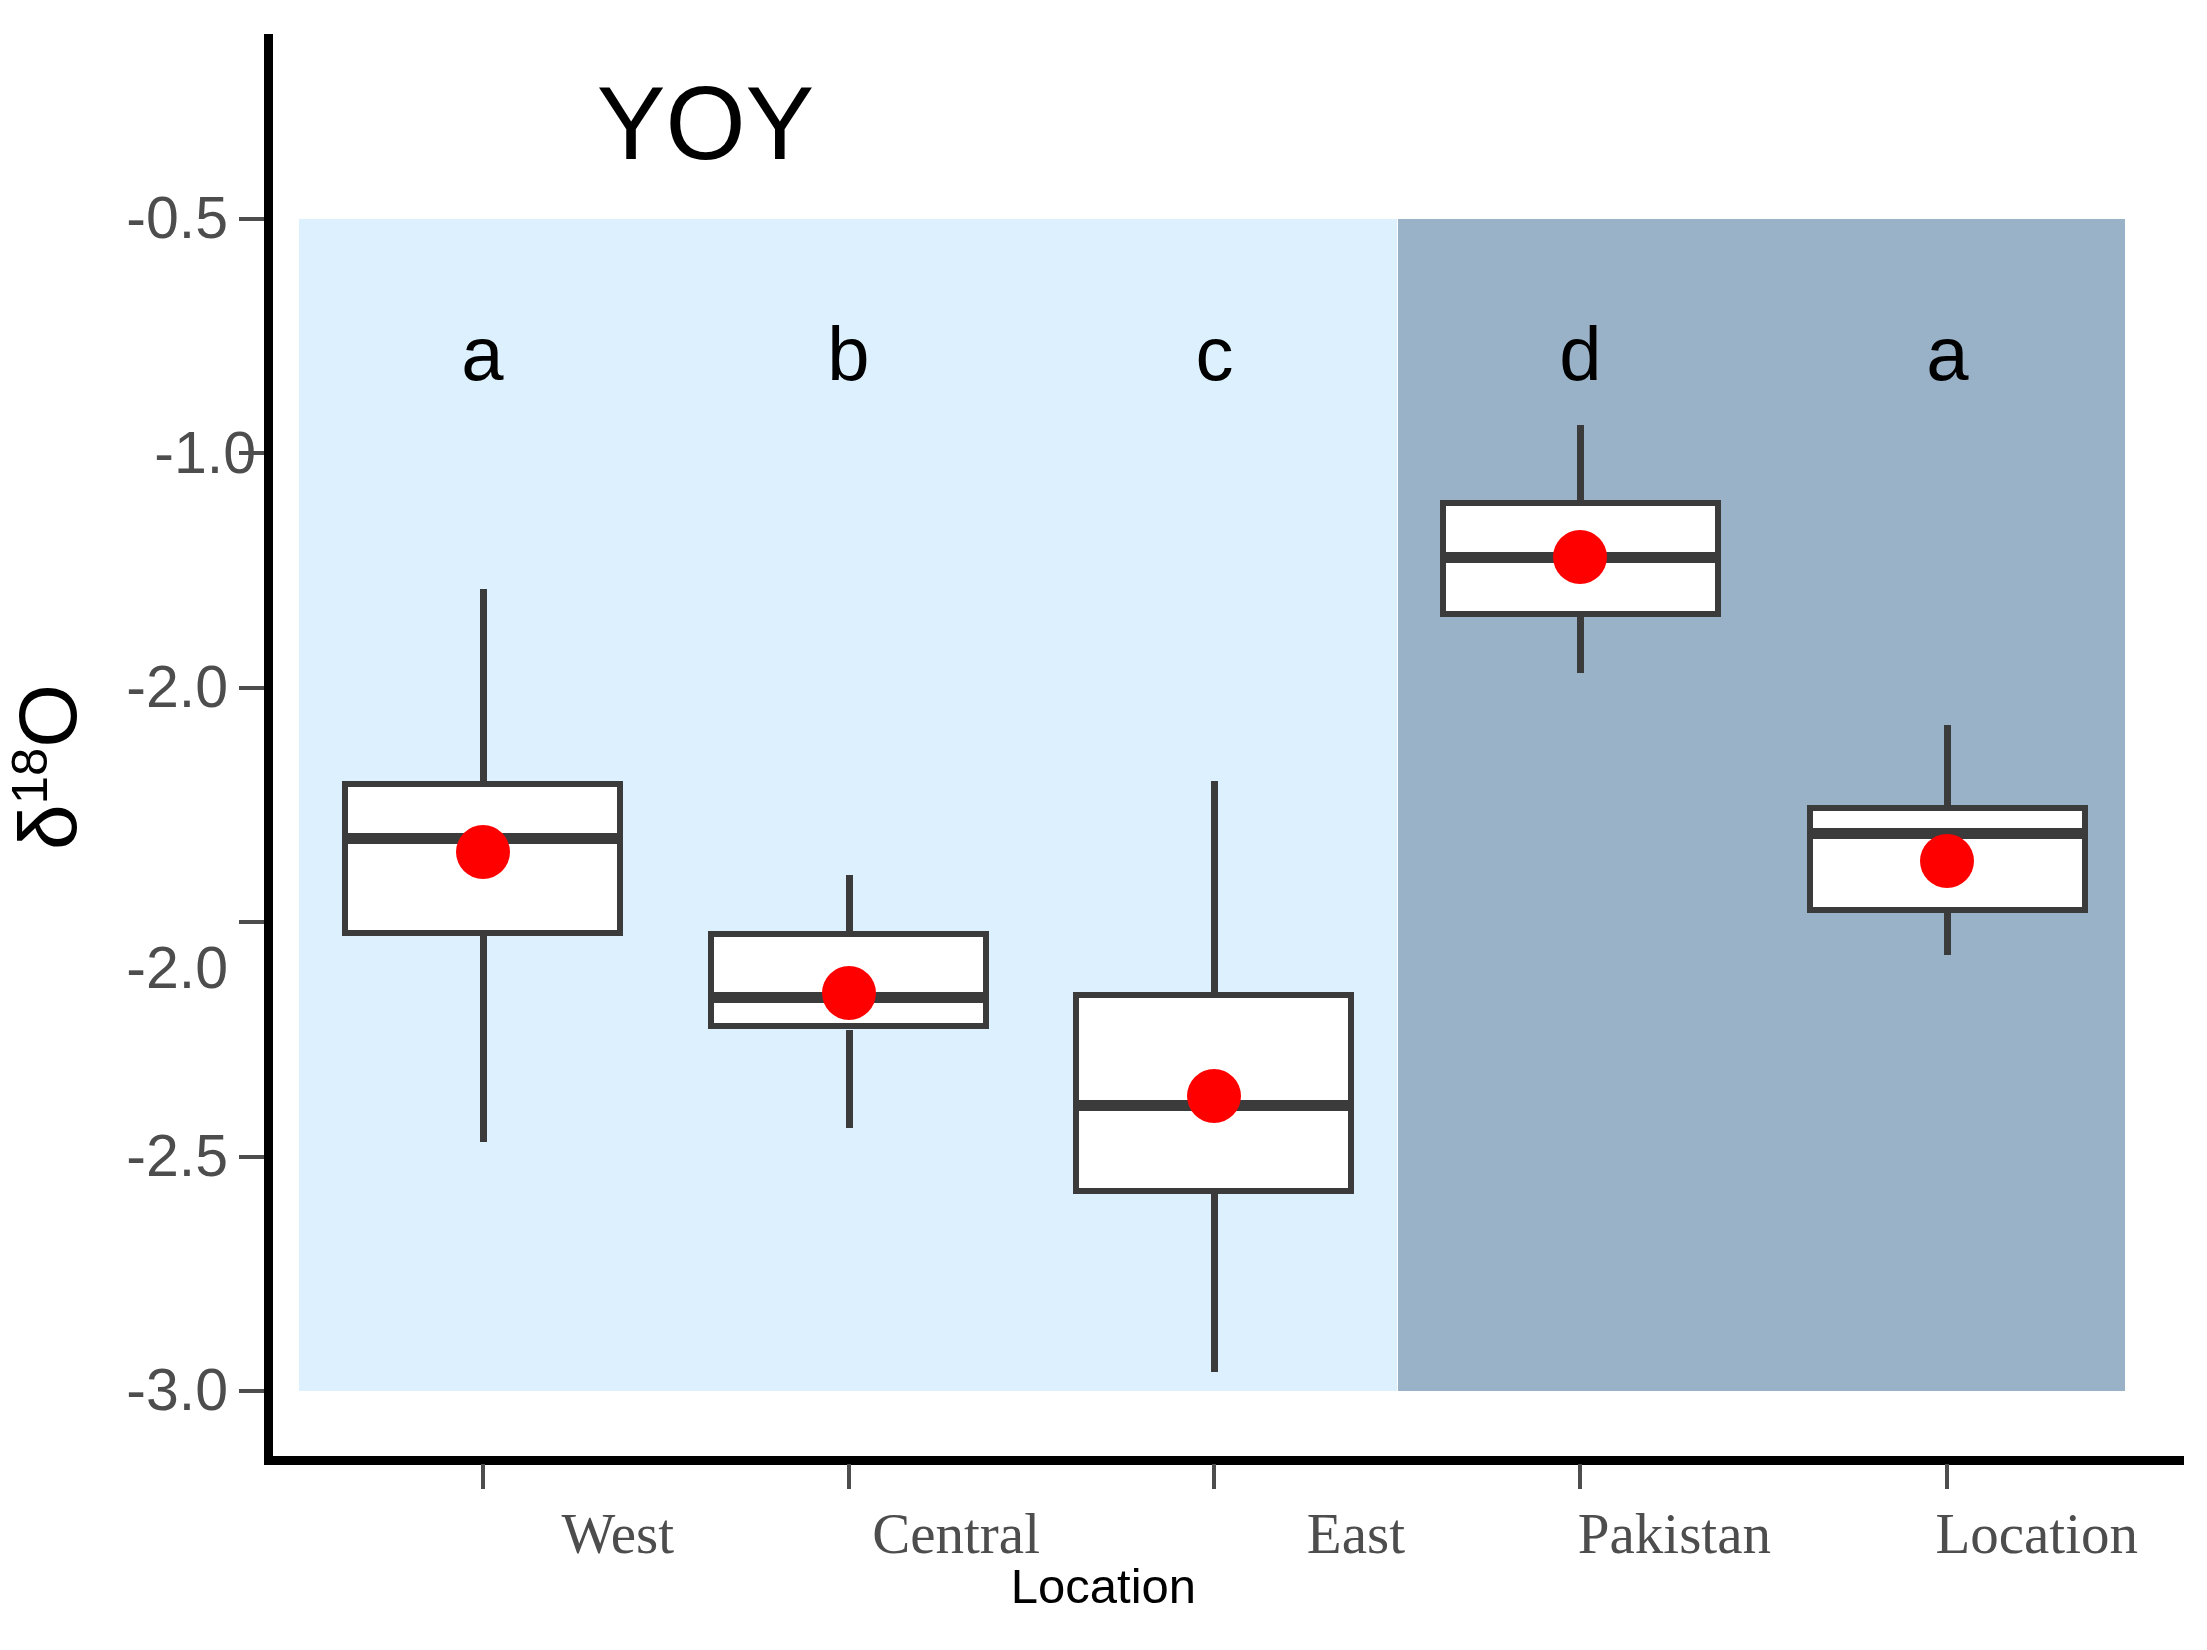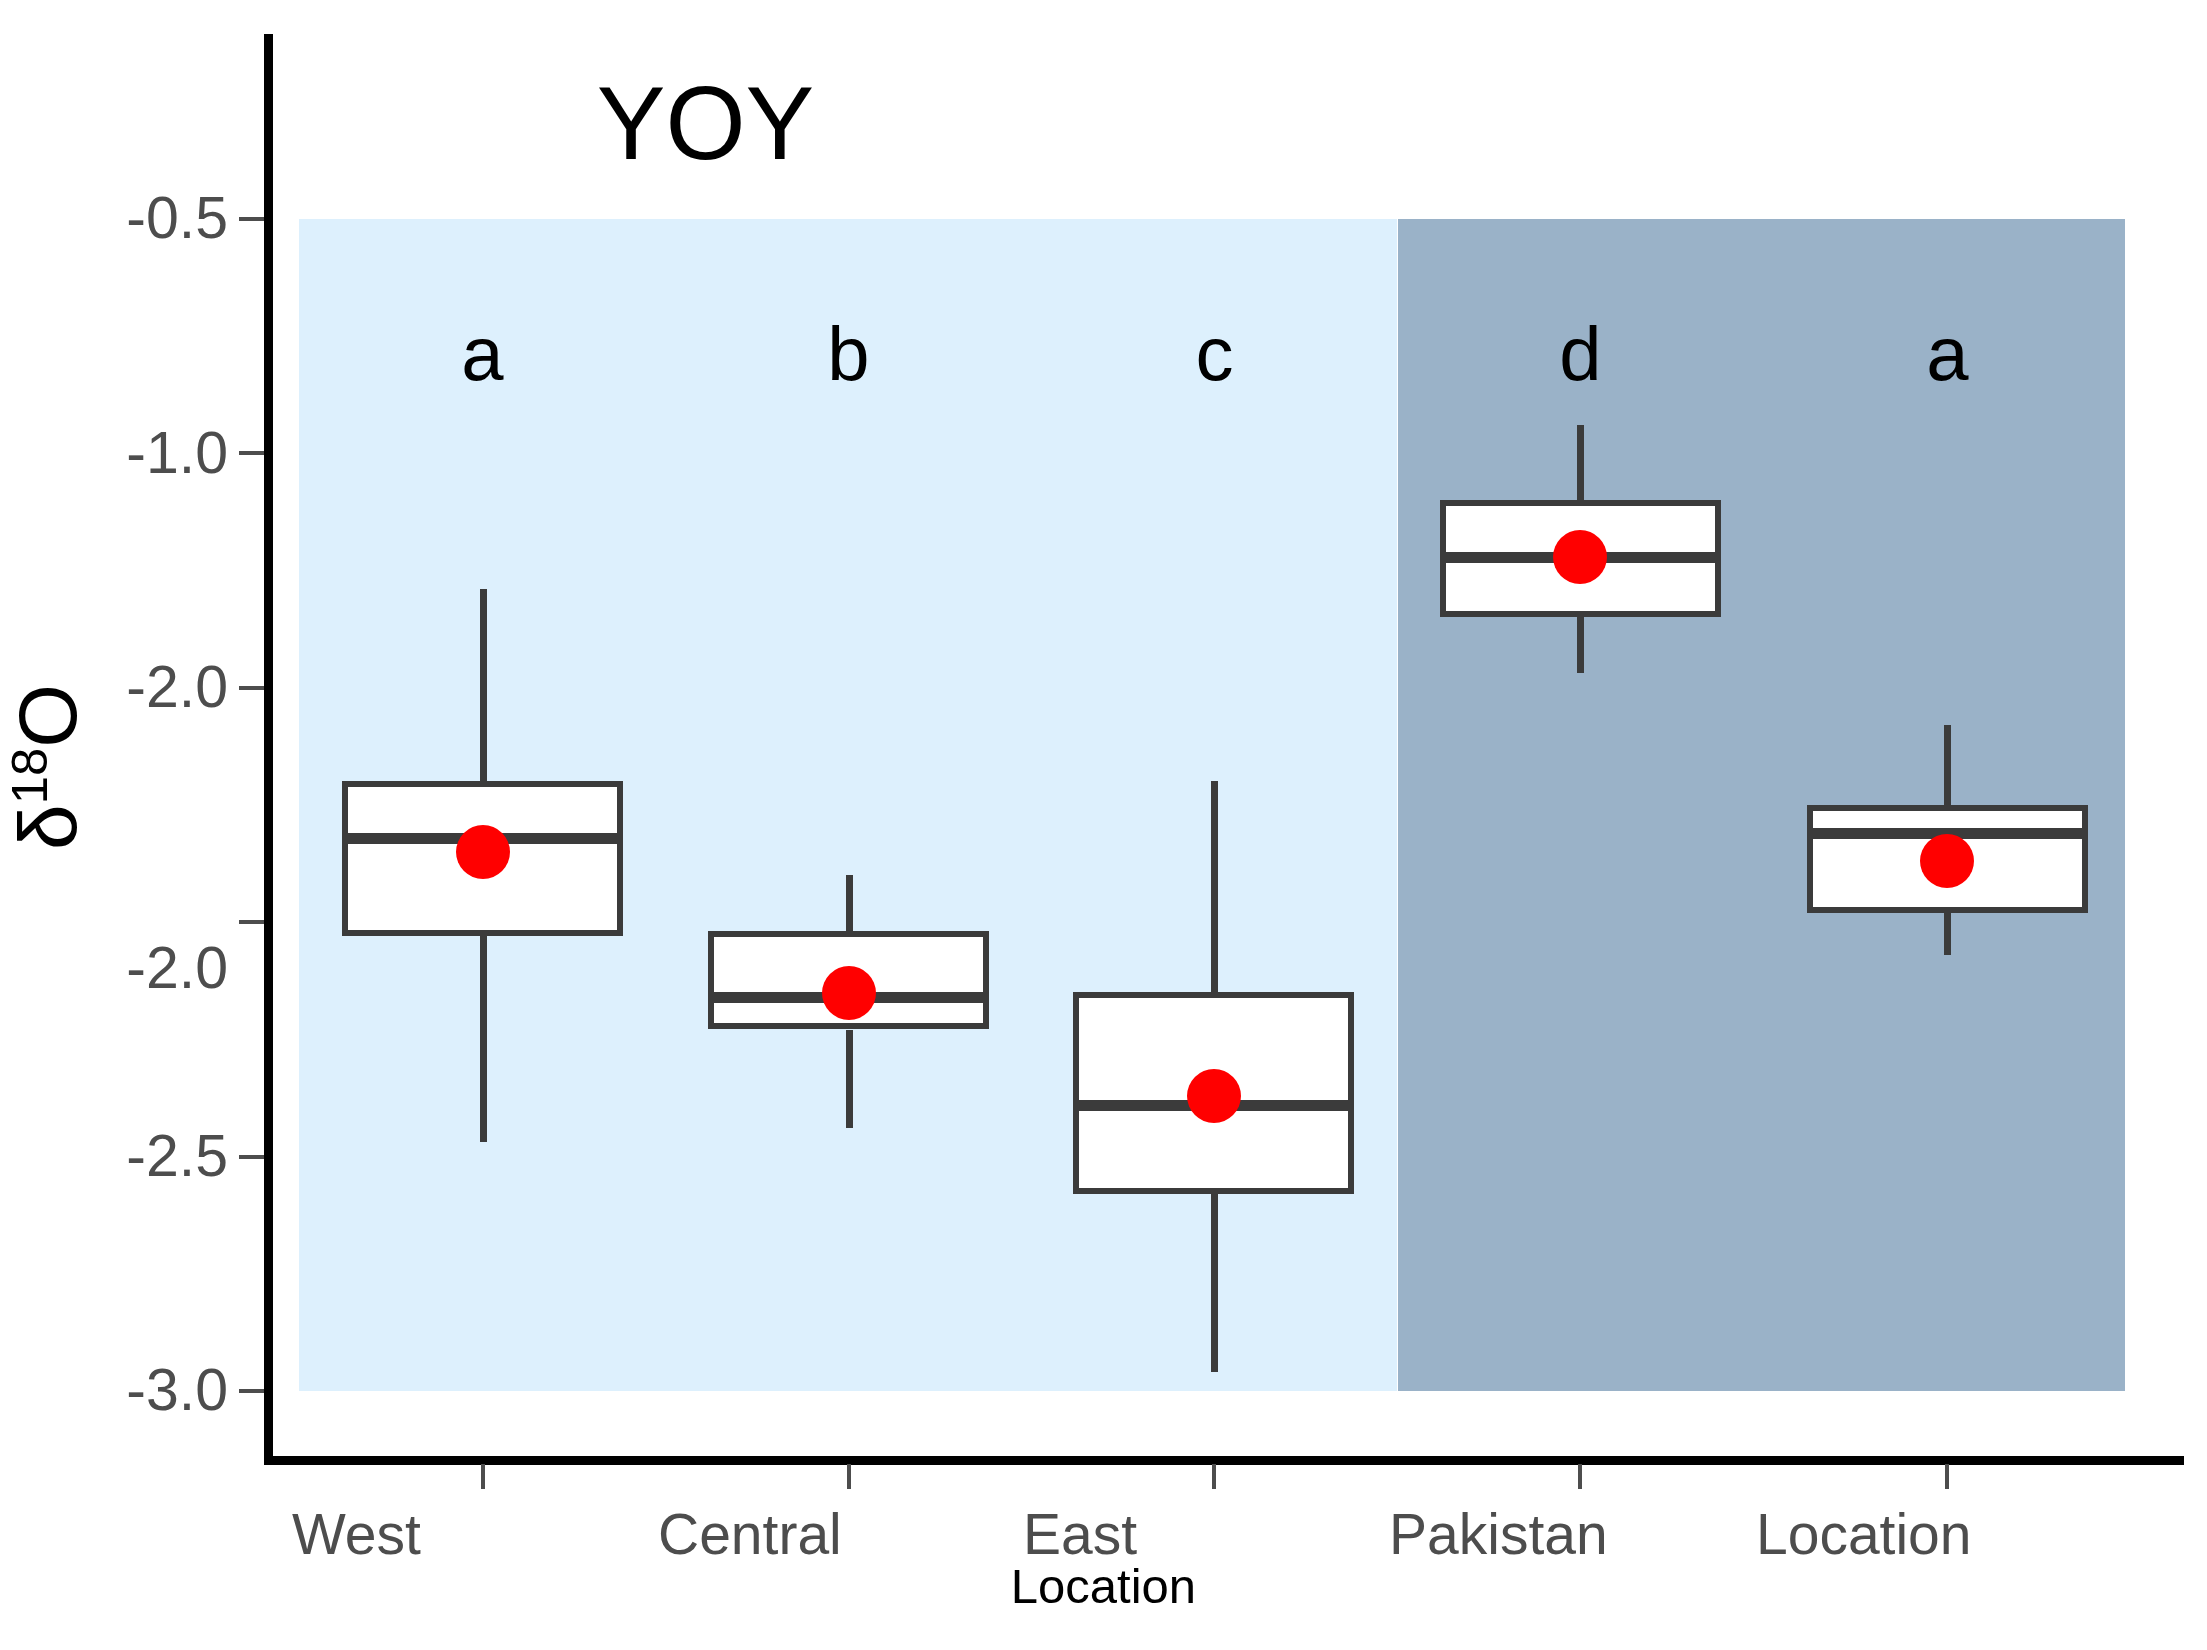--- a/index.html
+++ b/index.html
@@ -72,24 +72,25 @@
   .tick-label-y {
     position: absolute;
     right: 0;
     text-align: right;
     font-size: 59px;
     color: #4d4d4d;
     white-space: nowrap;
   }
   .tick-label-x {
     position: absolute;
-    text-align: left;
+    text-align: right;
     font-size: 57px;
     color: #4d4d4d;
     white-space: nowrap;
+    font-family: Liberation Serif, serif;
   }
 
   
   .panel-bg {
     position: absolute;
   }
 
   .panel-title {
     position: absolute;
     text-align: center;
@@ -140,21 +141,21 @@
   <div class="panel-title" style="left:562px; top:72px; width:287px;">YOY</div>
 
   <div class="axis-line-y" style="left:264px; top:34px; width:8.6px; height:1429px;"></div>
 
   <div class="axis-line-y" style="left:264px; top:1456px; width:1920px; height:8.6px;"></div>
 
   <div id="yticks">
       <div class="tick-mark" style="left: 239px; top: 217px; background: rgb(77, 77, 77);"></div>
       <div class="tick-label-y" style="left: 0px; width: 228px; top: 184px;">-0.5</div>
       <div class="tick-mark" style="left: 239px; top: 451px; background: rgb(77, 77, 77);"></div>
-      <div class="tick-label-y" style="left: 0px; width: 228px; top: 419px;">-1.0</div>
+      <div class="tick-label-y" style="left: 0px; width: 228px; top: 419px; padding-left: 28px;">-1.0</div>
       <div class="tick-mark" style="left: 239px; top: 686px; background: rgb(77, 77, 77);"></div>
       <div class="tick-label-y" style="left: 0px; width: 228px; top: 653px;">-2.0</div>
       <div class="tick-mark" style="left: 239px; top: 920px; background: rgb(77, 77, 77);"></div>
       <div class="tick-label-y" style="left: 0px; width: 228px; top: 888px; margin-top: 46px;">-2.0</div>
       <div class="tick-mark" style="left: 239px; top: 1155px; background: rgb(77, 77, 77);"></div>
       <div class="tick-label-y" style="left: 0px; width: 228px; top: 1122px;">-2.5</div>
       <div class="tick-mark" style="left: 239px; top: 1389px; background: rgb(77, 77, 77);"></div>
       <div class="tick-label-y" style="left: 0px; width: 228px; top: 1356px;">-3.0</div>
     </div>
 

